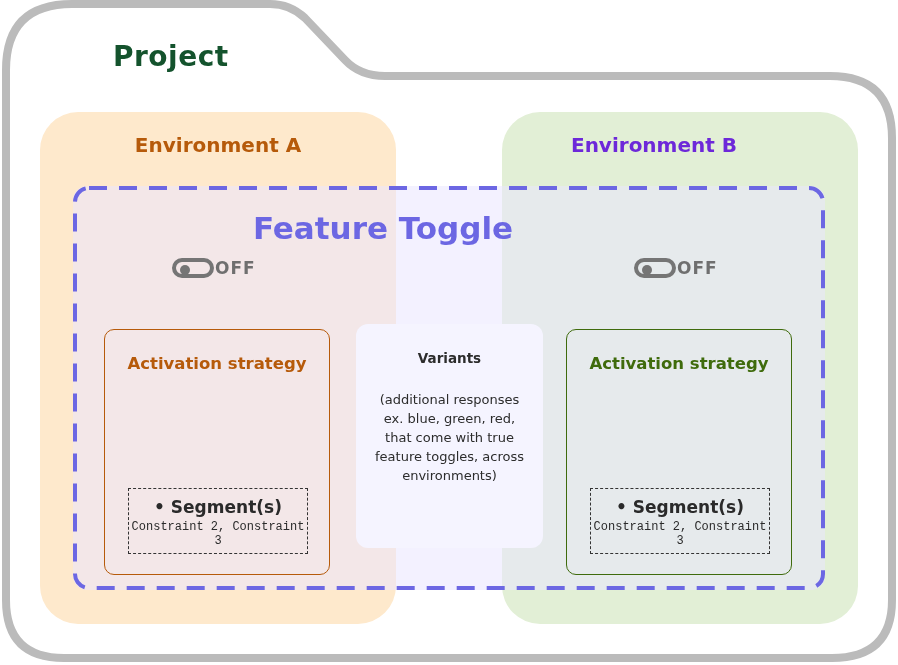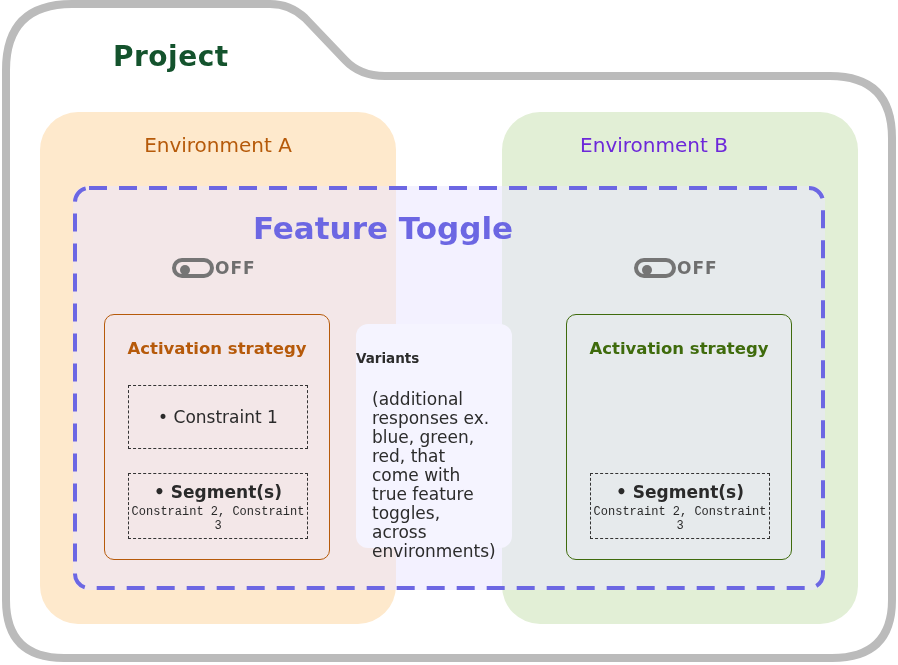--- a/index.html
+++ b/index.html
@@ -3,46 +3,46 @@
 <meta charset="utf-8">
 <style>
   html, body { margin:0; padding:0; background:#ffffff; }
   body { width:898px; height:665px; position:relative; overflow:hidden; font-family:"DejaVu Sans", sans-serif; }
   .abs { position:absolute; }
   #folder { left:0; top:0; width:898px; height:665px; }
   .project-title { left:113px; top:40px; font-size:28px; font-weight:bold; color:#14532d; letter-spacing:0.5px; }
   .env { border-radius:38px; }
   .env-a { left:40px; top:112px; width:356px; height:512px; background:#fee9cc; }
   .env-b { left:502px; top:112px; width:356px; height:512px; background:#e2efd6; }
-  .env-title { font-size:20px; font-weight:normal; text-align:center; width:356px; top:133px; }
+  .env-title { font-size:20px; font-weight:bold; text-align:center; width:356px; top:133px; }
   .env-a-title { left:40px; color:#b65a0a; }
   .env-b-title { left:476px; color:#6d28d9; }
   .ft-box { left:73px; top:186px; width:752px; height:404px; border-radius:14px; background:rgba(234,230,255,0.55); }
   .ft-border { left:73px; top:186px; width:752px; height:404px; pointer-events:none; }
   .ft-title { left:0; width:766px; top:210px; text-align:center; font-size:31px; font-weight:bold; color:#6c67e3; }
   .toggle { display:flex; align-items:center; gap:1px; }
   .toggle-a { left:172px; top:258px; }
   .toggle-b { left:634px; top:258px; }
   .switch { width:42px; height:20px; border:4px solid #757575; border-radius:14px; box-sizing:border-box; position:relative; }
   .switch .knob { position:absolute; left:4px; top:3px; width:10px; height:10px; background:#757575; border-radius:50%; }
   .toggle-label { font-size:17px; font-weight:bold; color:#6f6f6f; letter-spacing:1px; }
-  .strategy { width:226px; height:246px; border-radius:10px; box-sizing:border-box; }
+  .strategy { width:226px; height:246px; border-radius:10px; box-sizing:border-box;margin-top:15px; }
   .strategy-a { left:104px; top:314px; border:1.5px solid #b65a0a; }
   .strategy-b { left:566px; top:314px; border:1.5px solid #3f6b0c; }
   .strategy-title { position:absolute; left:0; width:100%; top:24px; text-align:center; font-size:16.5px; font-weight:bold; }
   .strategy-a .strategy-title { color:#b65a0a; }
   .strategy-b .strategy-title { color:#3f6b0c; }
   .dashbox { position:absolute; left:23px; width:180px; border:1.2px dashed #333; box-sizing:border-box; text-align:center; color:#2a2a2a; }
   .dash-constraint { top:70px; height:64px; line-height:62px; font-size:17px; }
   .dash-segment { top:158px; height:66px; }
   .seg-title { font-size:17px; margin-top:8px;font-weight:bold; }
   .seg-sub { font-size:12px; margin-top:3px;font-family:Liberation Mono, monospace; }
-  .variants { left:356px; top:324px; width:156px; height:224px; background:#f5f4ff; border-radius:12px; color:#2c2c2c; }
+  .variants { left:356px; top:324px; width:187px; height:224px; background:#f5f4ff; border-radius:12px; text-align:center; color:#2c2c2c; }
   .variants-title { font-size:13.5px; font-weight:bold; margin-top:26px; }
-  .variants-desc { font-size:17px; line-height:19px; margin-top:24px; padding:0 16px; }
+  .variants-desc { font-size:13px; line-height:19px; margin-top:24px; padding:0 16px; }
 </style>
 </head>
 <body>
 
 <svg class="abs" id="folder" viewBox="0 0 898 665">
   <path d="M 6 70 Q 6 4 72 4 L 270 4 Q 290 4 305 18 L 345 60 Q 360 76 385 76 L 830 76 Q 892 76 892 138 L 892 600 Q 892 658 832 658 L 64 658 Q 6 658 6 600 Z" fill="#ffffff" stroke="#bbbbbb" stroke-width="8"></path>
 </svg>
 
 <div class="abs project-title">Project</div>
 
@@ -65,21 +65,20 @@
 </div>
 <div class="abs toggle toggle-b">
   <div class="switch">
       <div class="knob"></div>
     </div>
   <span class="toggle-label">OFF</span>
 </div>
 
 <div class="abs strategy strategy-a">
   <div class="strategy-title">Activation strategy</div>
-  <div class="dashbox dash-constraint">•  Constraint 1</div>
   <div class="dashbox dash-segment">
     <div class="seg-title">•  Segment(s)</div>
     <div class="seg-sub">Constraint 2, Constraint 3</div>
   </div>
 </div>
 
 <div class="abs strategy strategy-b">
   <div class="strategy-title">Activation strategy</div>
   <div class="dashbox dash-segment">
     <div class="seg-title">•  Segment(s)</div>

